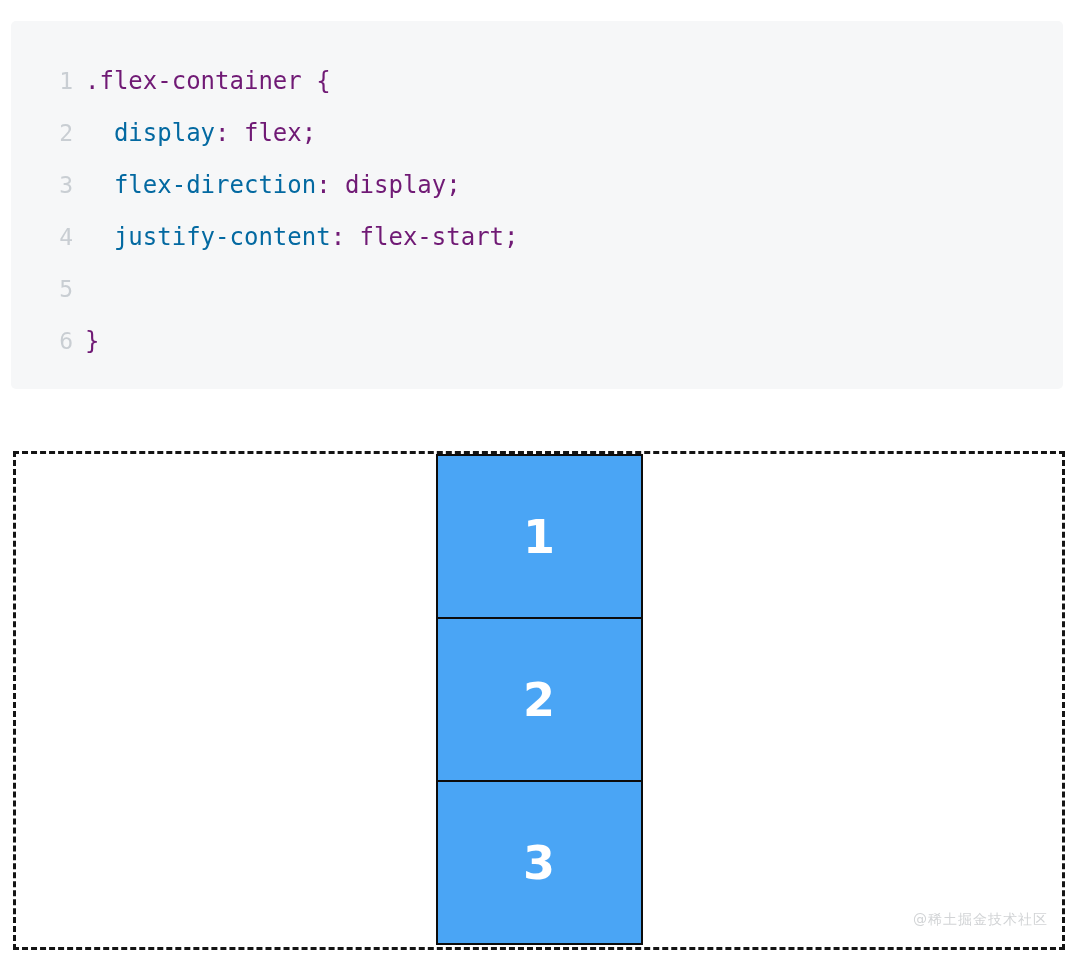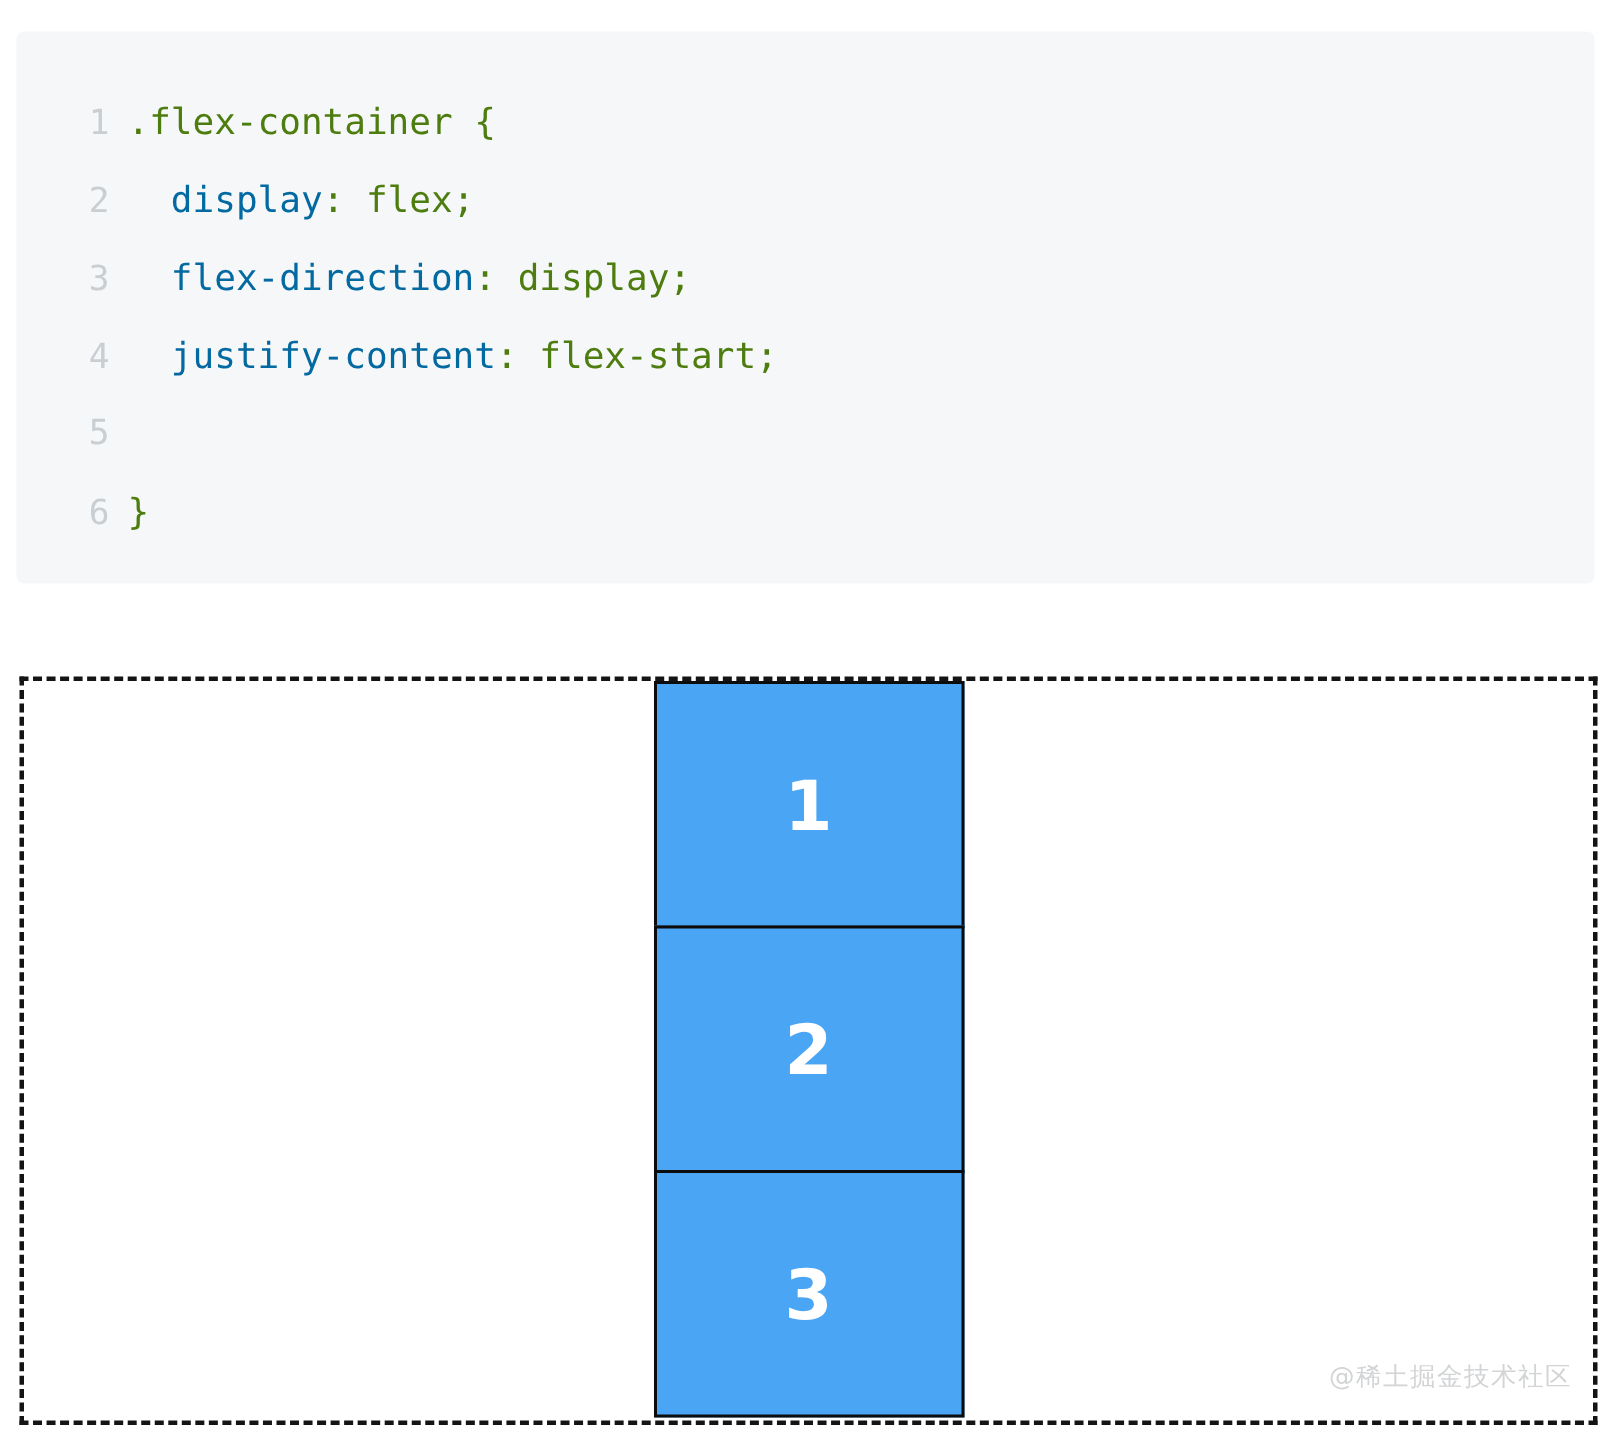--- a/index.html
+++ b/index.html
@@ -45,21 +45,21 @@
     box-sizing: border-box;
     color: #c9ced3;
     font-size: 23px;
     user-select: none;
   }
   .code-text {
     color: #2b2b2b;
     letter-spacing: 0px;
   }
   .tok-prop { color: #0369a1; }
-  .tok-plain { color: #4d7c0f; }
+  .tok-plain { color: #701a75; }
 
   
   .demo-container {
     position: absolute;
     left: 13px;
     top: 451px;
     width: 1052px;
     height: 499px;
     box-sizing: border-box;
     border: 3px dashed #141414;
@@ -88,21 +88,21 @@
   .flex-item + .flex-item {
     margin-top: -2px;
   }
 
   .watermark {
     position: absolute;
     right: 14px;
     bottom: 18px;
     color: #d2d4d6;
     font-family: "DejaVu Sans", sans-serif;
-    font-size: 17px;
+    font-size: 14px;
     letter-spacing: 1px;
     user-select: none;
   }
 </style>
 </head>
 <body>
 
 <div class="code-block">
 
   <div class="code-line">

